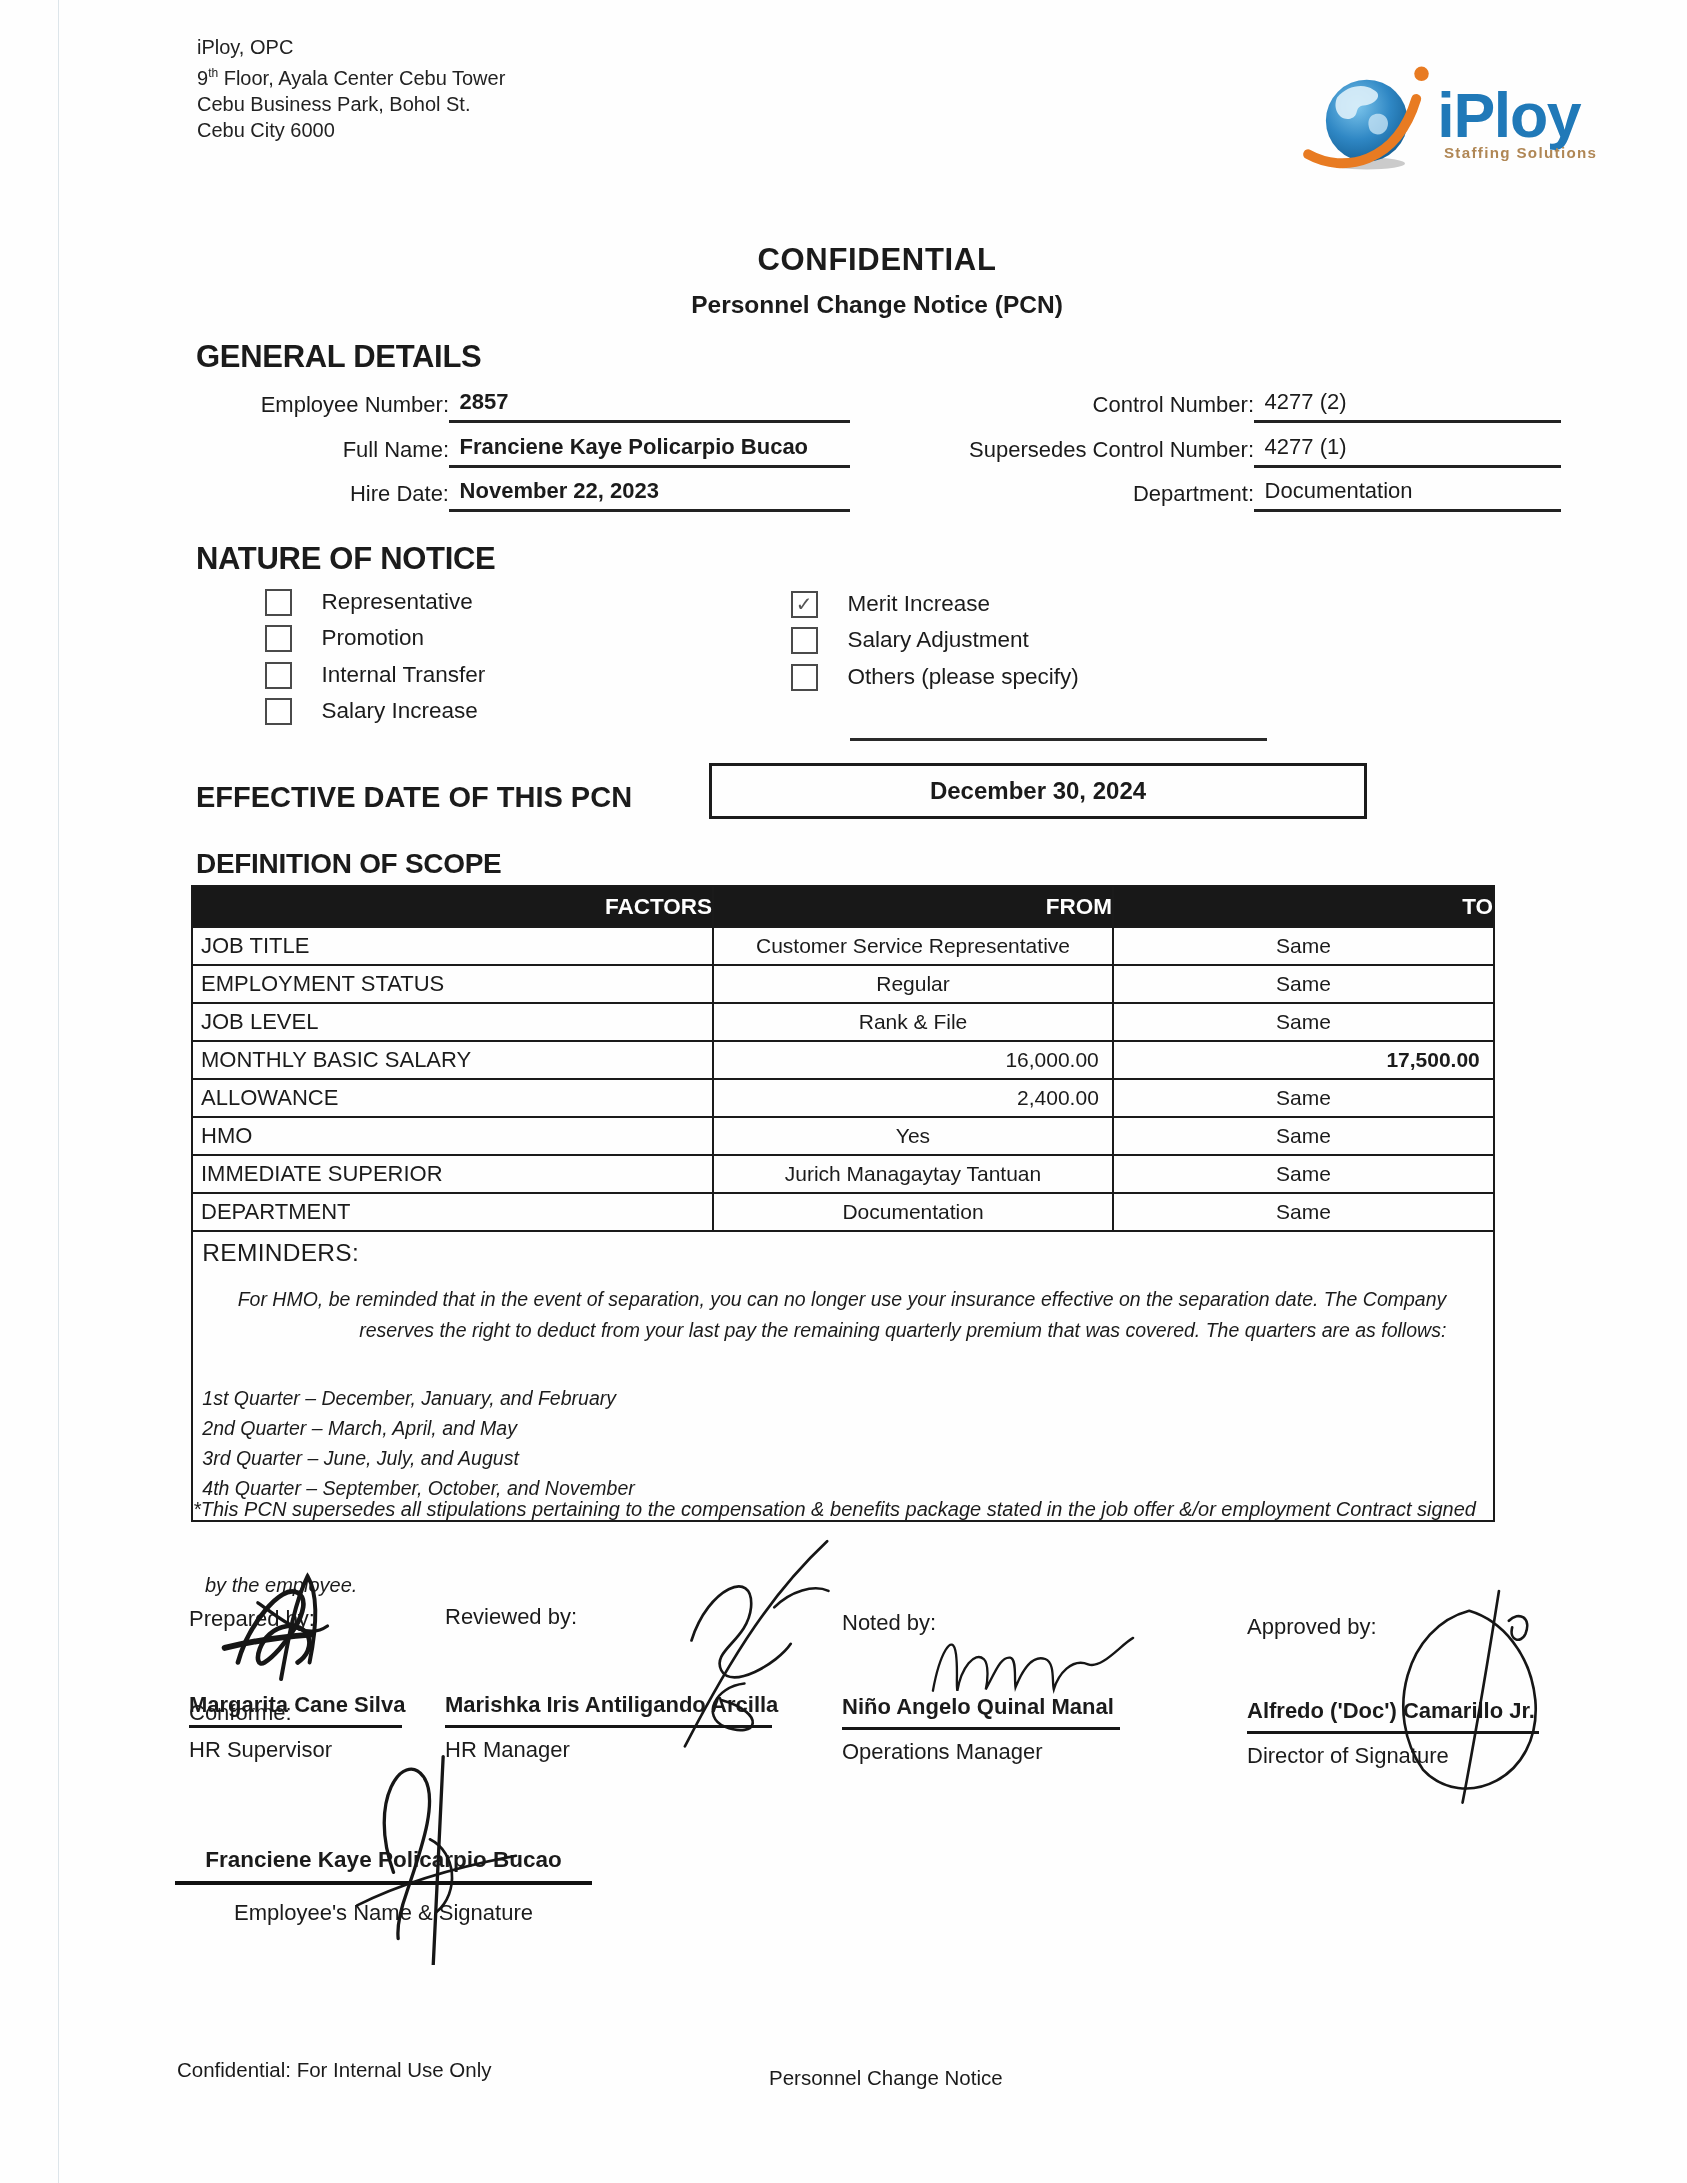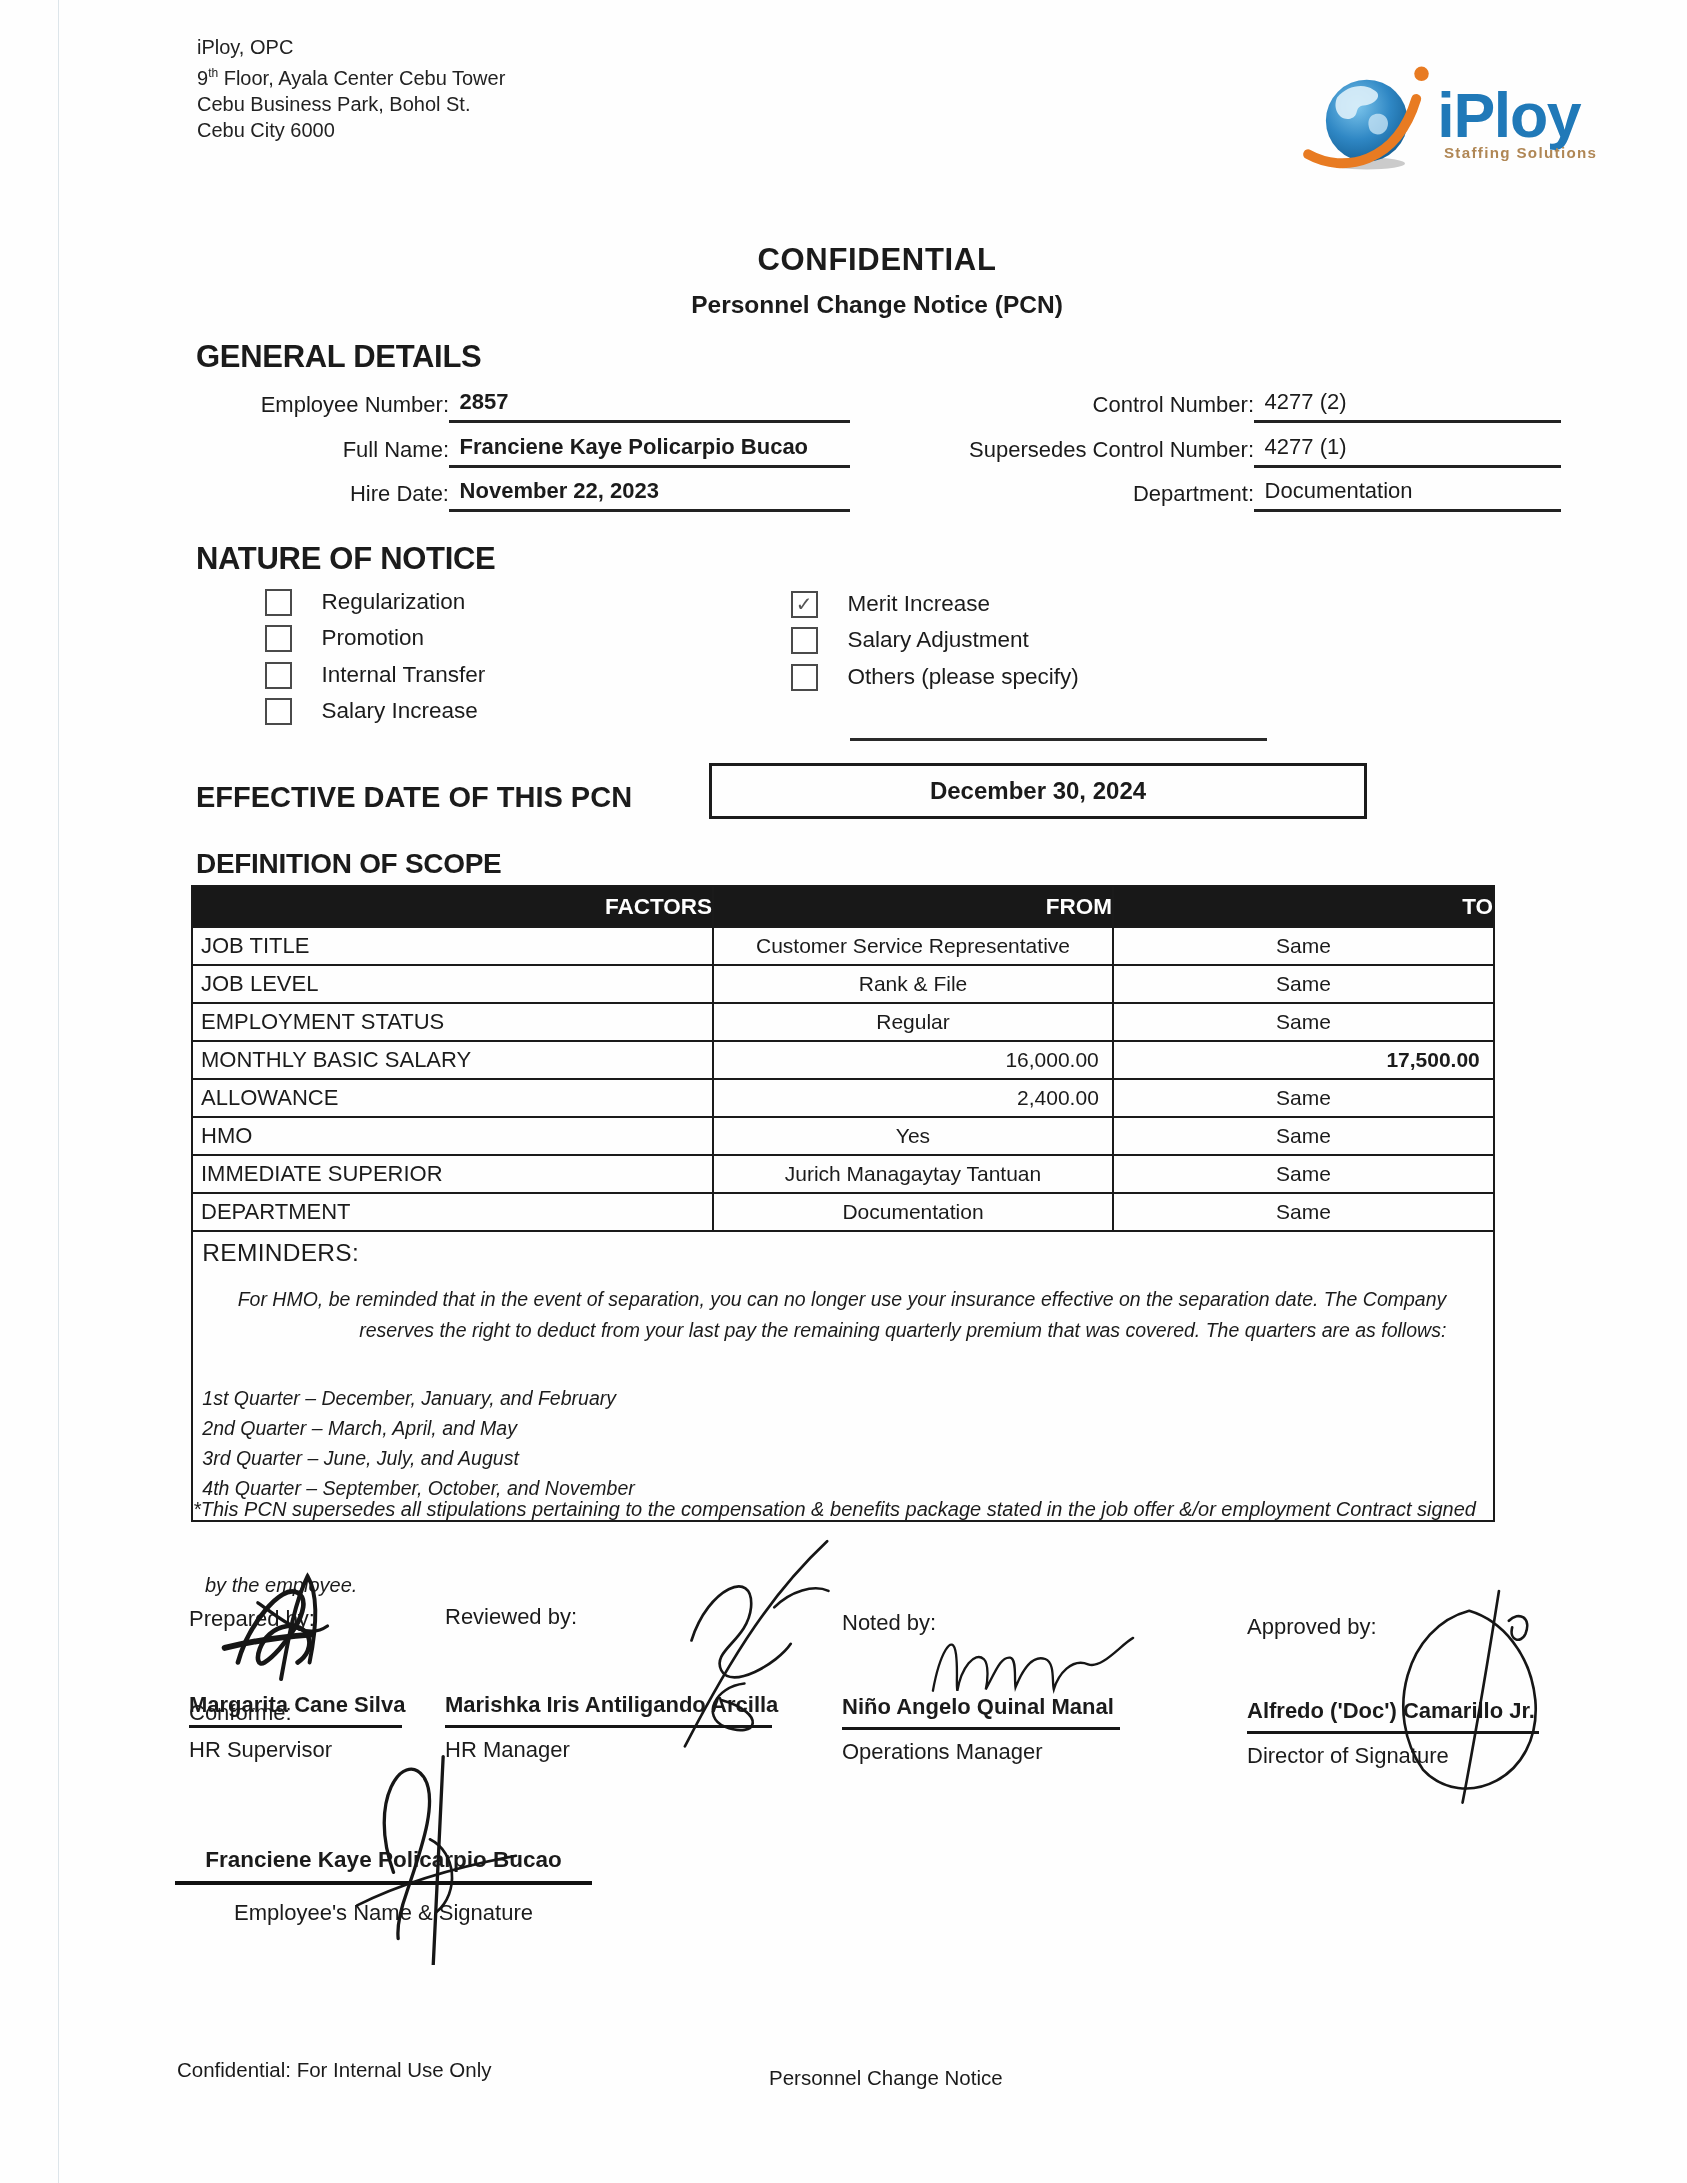--- a/index.html
+++ b/index.html
@@ -140,21 +140,21 @@
     <span class="flabel">Department:</span>
     <span class="fvalue">Documentation</span>
   </div>
 
   <div class="sec-heading" style="top:541px;">NATURE OF NOTICE</div>
 
   <div class="cb-row" style="left:265px; top:589px;">
     <span class="cb">
         <span class="mark"></span>
       </span>
-    <span class="cb-label">Regularization</span>
+    <span class="cb-label">Representative</span>
   </div>
   <div class="cb-row" style="left:265px; top:625px;">
     <span class="cb">
         <span class="mark"></span>
       </span>
     <span class="cb-label">Promotion</span>
   </div>
   <div class="cb-row" style="left:265px; top:662px;">
     <span class="cb">
         <span class="mark"></span>
@@ -204,27 +204,27 @@
       <th>FACTORS</th>
       <th>FROM</th>
       <th>TO</th>
     </tr>
     <tr>
       <td class="c-factor">JOB TITLE</td>
       <td class="c-mid">Customer Service Representative</td>
       <td class="c-to">Same</td>
     </tr>
     <tr>
+      <td class="c-factor">EMPLOYMENT STATUS</td>
+      <td class="c-mid">Regular</td>
+      <td class="c-to">Same</td>
+    </tr>
+    <tr>
       <td class="c-factor">JOB LEVEL</td>
       <td class="c-mid">Rank &amp; File</td>
-      <td class="c-to">Same</td>
-    </tr>
-    <tr>
-      <td class="c-factor">EMPLOYMENT STATUS</td>
-      <td class="c-mid">Regular</td>
       <td class="c-to">Same</td>
     </tr>
     <tr>
       <td class="c-factor">MONTHLY BASIC SALARY</td>
       <td class="num">16,000.00</td>
       <td class="num bold">17,500.00</td>
     </tr>
     <tr>
       <td class="c-factor">ALLOWANCE</td>
       <td class="num">2,400.00</td>

